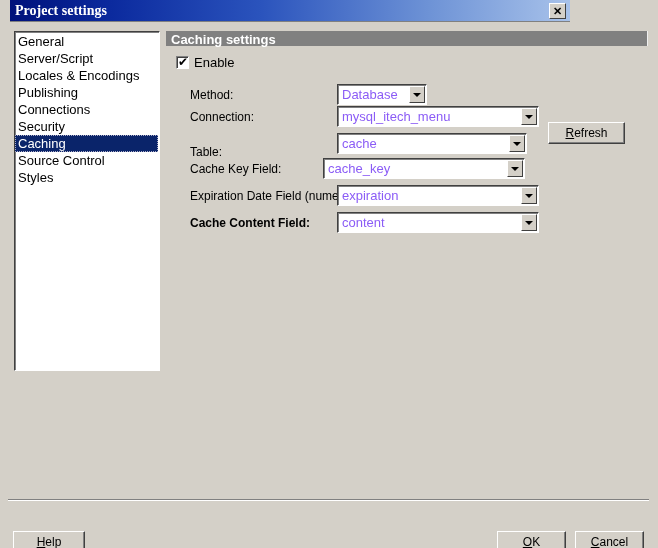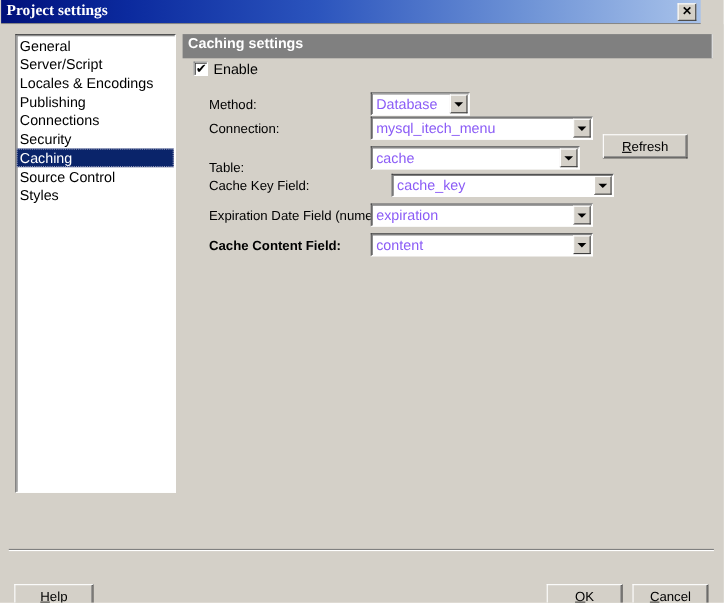--- a/index.html
+++ b/index.html
@@ -17,22 +17,22 @@
     width: 658px;
     height: 548px;
     background: #d4d0c8;
     box-sizing: border-box;
     overflow: hidden;
   }
 
   
   #titlebar {
     position: absolute;
-    left: 1px; top: 0;
-    width: 636px;
+    left: 10px; top: 0;
+    width: 560px;
     height: 22px;
     background: linear-gradient(to right, #00117a 0%, #0b2a9e 18%, #2b54bd 45%, #6e93d6 75%, #a8c2ea 100%);
     border-bottom: 1px solid #808080;
     box-sizing: border-box;
   }
   #title-text {
     position: absolute;
     left: 5px;
     top: 3px;
     color: #ffffff;
@@ -71,21 +71,21 @@
     height: 526px;
     background: #d4d0c8;
   }
 
   
   #category-list {
     position: absolute;
     left: 14px;
     top: 9px;
     width: 146px;
-    height: 417px;
+    height: 340px;
     background: #ffffff;
     border-top: 1px solid #404040;
     border-left: 1px solid #404040;
     border-right: 1px solid #ffffff;
     border-bottom: 1px solid #ffffff;
     box-sizing: border-box;
     box-shadow: inset 1px 1px 0 #808080;
     overflow: hidden;
     padding-top: 1px;
   }
@@ -106,21 +106,21 @@
     outline-offset: -1px;
     margin-right: 1px;
   }
 
   
   #panel-header {
     position: absolute;
     left: 166px;
     top: 9px;
     width: 482px;
-    height: 22px;
+    height: 15px;
     background: #808080;
     color: #ffffff;
     font-size: 13px;
     font-weight: bold;
     line-height: 17px;
     padding-left: 5px;
     box-sizing: border-box;
     border-right: 1px solid #efefef;
     white-space: nowrap;
   }
@@ -314,21 +314,21 @@
         <div class="form-row" style="top: 111px; margin-top: 8px;">
           <span class="field-label">Table:</span>
         </div>
         <div class="combo" style="left: 337px; top: 111px; width: 190px;">
           <span class="value">cache</span>
           <span class="arrow-btn"></span>
         </div>
         <div class="form-row" style="top: 136px;">
           <span class="field-label">Cache Key Field:</span>
         </div>
-        <div class="combo" style="left: 356px; top: 136px; width: 202px;">
+        <div class="combo" style="left: 323px; top: 136px; width: 202px;">
           <span class="value">cache_key</span>
           <span class="arrow-btn"></span>
         </div>
         <div class="form-row" style="top: 163px;">
           <span class="field-label">Expiration Date Field (numeric):</span>
         </div>
         <div class="combo" style="left: 337px; top: 163px; width: 202px;">
           <span class="value">expiration</span>
           <span class="arrow-btn"></span>
         </div>

